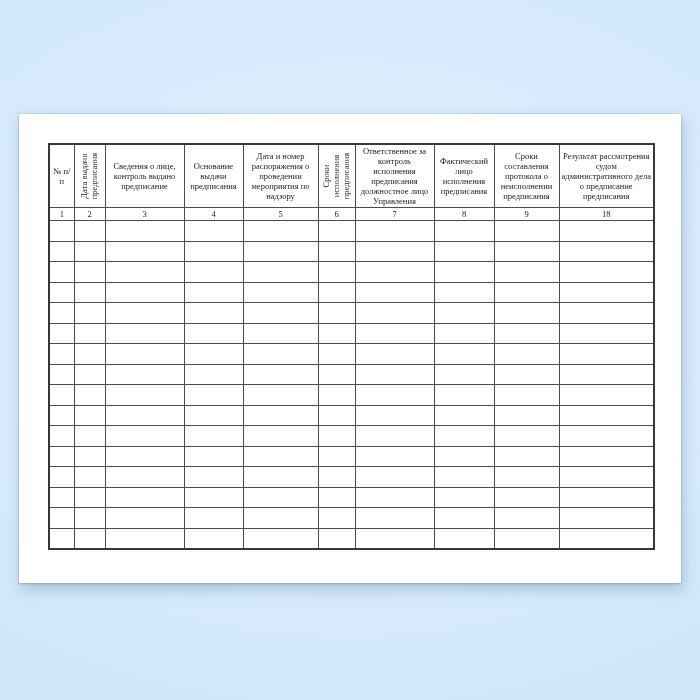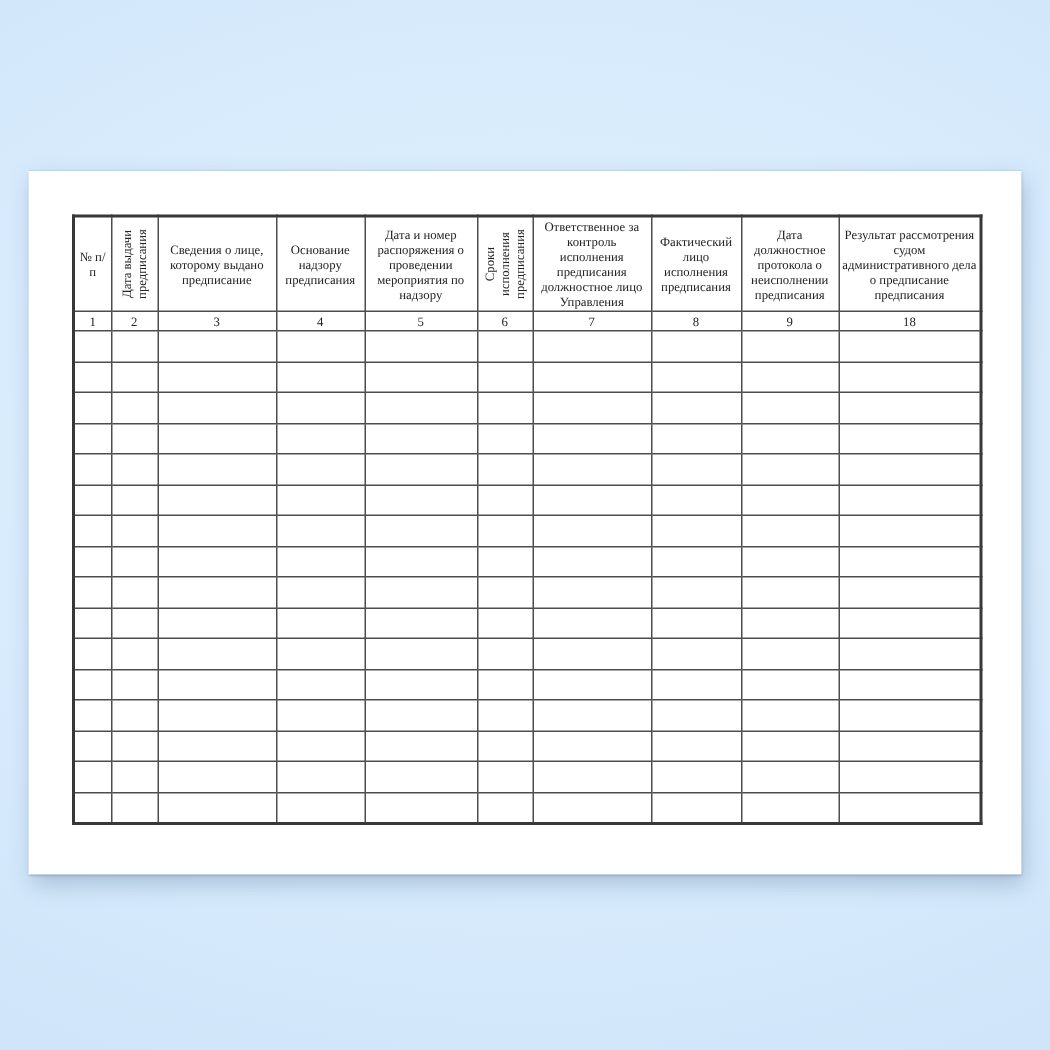--- a/index.html
+++ b/index.html
@@ -87,29 +87,29 @@
       <col style="width:60px">
       <col style="width:65px">
       <col style="width:95px">
     </colgroup>
     <thead>
       <tr class="header-row" id="header-row">
           <td>№ п/п</td>
           <td class="vcell">
             <div class="vwrap">Дата выдачи предписания</div>
           </td>
-          <td>Сведения о лице, которому выдано предписание</td>
-          <td>Основание надзору предписания</td>
+          <td>Сведения о лице, контроль выдано предписание</td>
+          <td>Основание выдачи предписания</td>
           <td>Дата и номер распоряжения о проведении мероприятия по надзору</td>
           <td class="vcell">
             <div class="vwrap">Сроки исполнения предписания</div>
           </td>
           <td>Ответственное за контроль исполнения предписания должностное лицо Управления</td>
           <td>Фактический лицо исполнения предписания</td>
-          <td>Дата должностное протокола о неисполнении предписания</td>
+          <td>Сроки составления протокола о неисполнении предписания</td>
           <td>Результат рассмотрения судом административного дела о предписание предписания</td>
         </tr>
       <tr class="number-row" id="number-row">
           <td>1</td>
           <td>2</td>
           <td>3</td>
           <td>4</td>
           <td>5</td>
           <td>6</td>
           <td>7</td>

